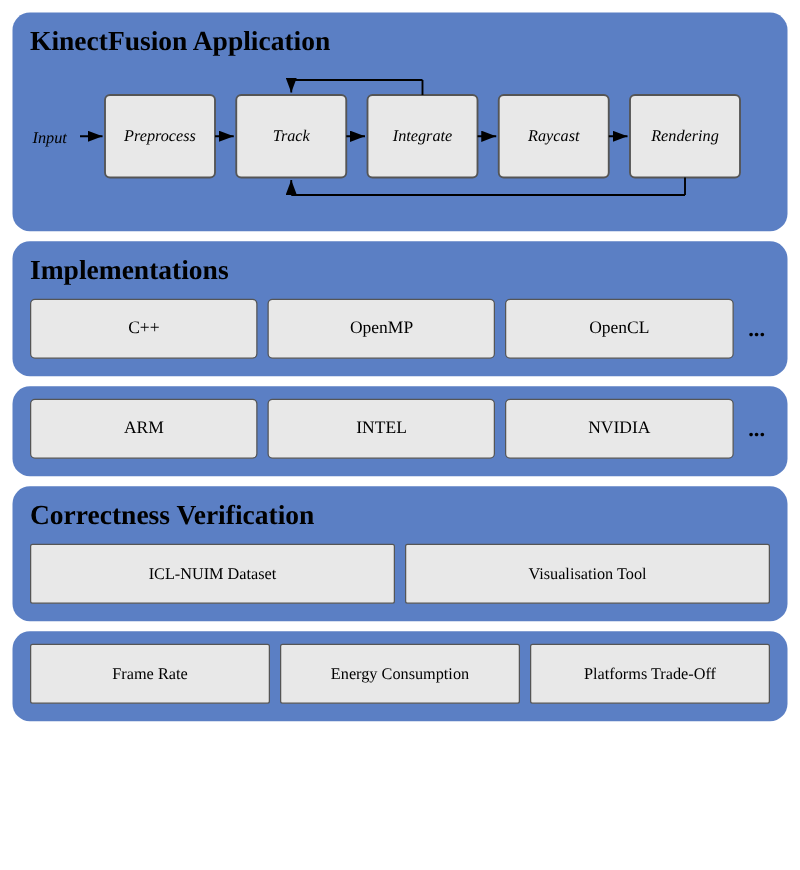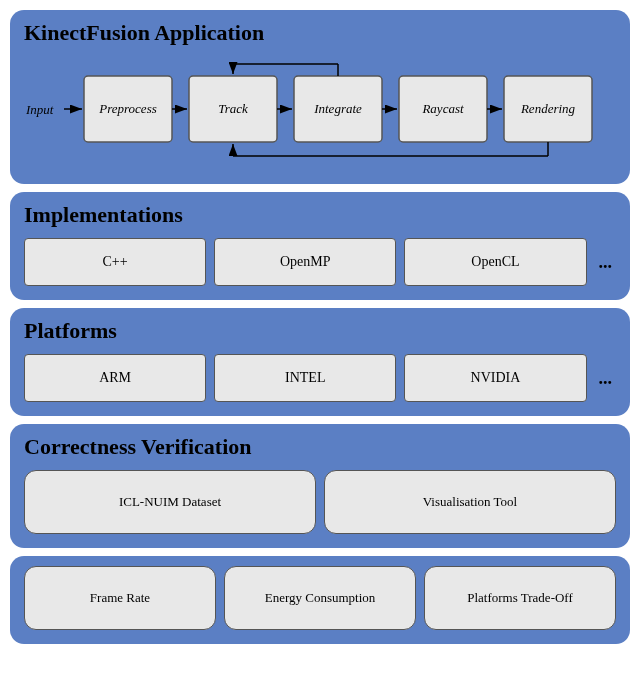--- a/index.html
+++ b/index.html
@@ -56,23 +56,23 @@
     
     .items-row-2 {
       display: flex;
       align-items: center;
       gap: 8px;
     }
 
     .item-box-2 {
       background: #e8e8e8;
       border: 1.5px solid #555;
-      border-radius: 12px;
+      border-radius: 2px;
       flex: 1;
-      height: 64px;
+      height: 48px;
       display: flex;
       align-items: center;
       justify-content: center;
       font-size: 13px;
       text-align: center;
       padding: 4px;
     }
 
     
     .pipeline-svg-wrapper {
@@ -150,21 +150,20 @@
       <span>OpenMP</span>
     </div>
     <div class="item-box">
       <span>OpenCL</span>
     </div>
     <span class="ellipsis">...</span>
   </div>
 </div>
 
 <div class="section">
-  <div class="section-title">Platforms</div>
   <div class="items-row">
     <div class="item-box">
       <span>ARM</span>
     </div>
     <div class="item-box">
       <span>INTEL</span>
     </div>
     <div class="item-box">
       <span>NVIDIA</span>
     </div>

